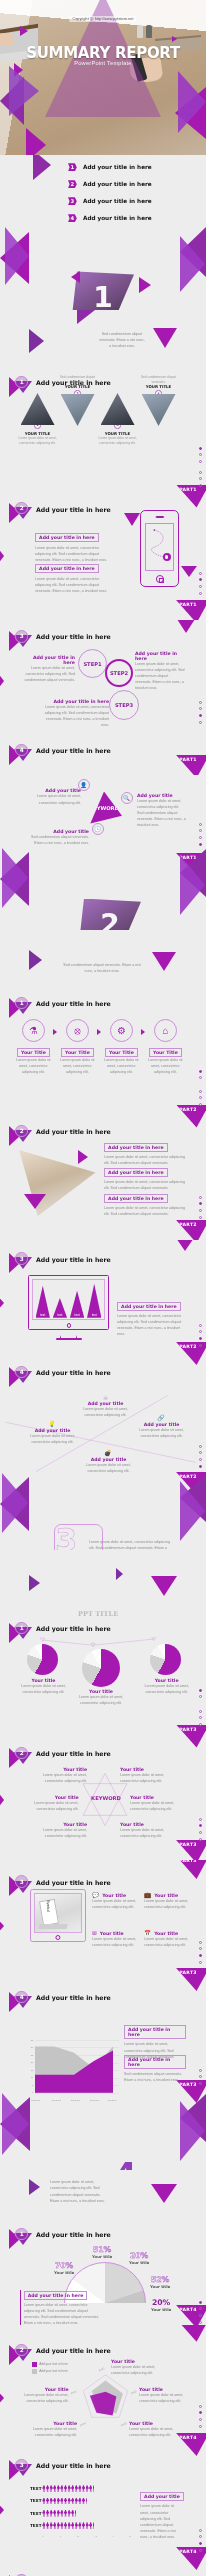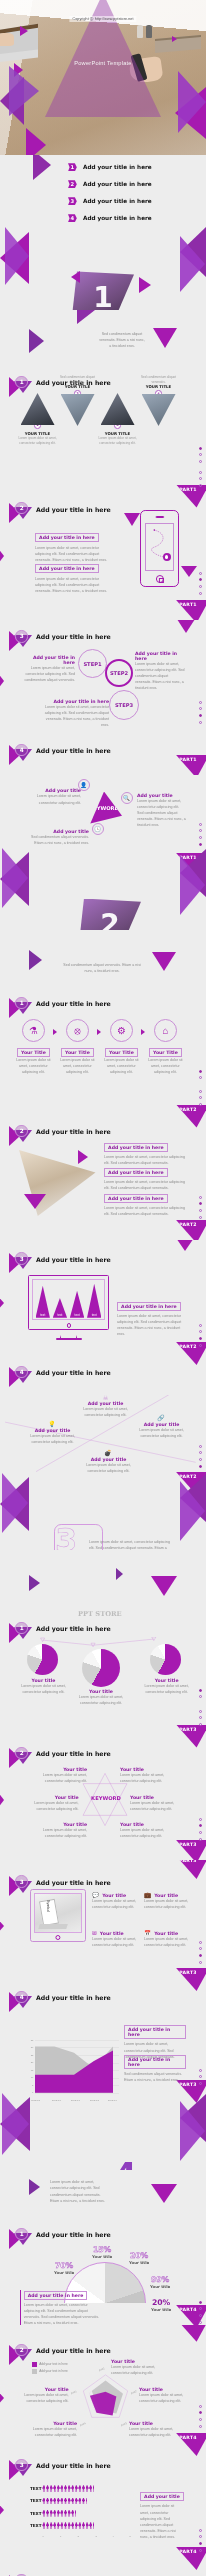--- a/index.html
+++ b/index.html
@@ -225,20 +225,21 @@
     <div class="tri tri-right" style="--w:8.2px;--h:5.2px;--c:#a619b0;left:19.6px;top:26px;"></div>
     <div class="tri tri-right" style="--w:5.2px;--h:3.6px;--c:#a619b0;right:29px;top:36px;"></div>
     <div class="tri tri-right" style="--w:9.3px;--h:7.2px;--c:#a619b0;left:14.4px;top:63px;"></div>
     <div class="tri tri-left" style="--w:24px;--h:24px;--c:#8e2ca8;left:0;top:77px;"></div>
     <div class="tri tri-right" style="--w:30px;--h:25px;--c:#8f3fbe;left:9.3px;top:66px;opacity:.85;"></div>
     <div class="tri tri-right" style="--w:20.6px;--h:17.5px;--c:#a619b0;left:26px;top:128px;"></div>
     <div class="tri tri-left" style="--w:31px;--h:26px;--c:#a619b0;right:0;top:87px;"></div>
     <div class="tri tri-right" style="--w:28px;--h:31px;--c:#9b37c4;right:0;top:71px;opacity:.9;"></div>
 
     <div class="copybar">Copyright ⓒ http://www.pptstore.net</div>
+    <h1 class="cover-title">SUMMARY REPORT</h1>
     <div class="cover-sub">PowerPoint Template</div>
 
   </section>
 
   <section class="slide toc">
     <div class="tri tri-right" style="--w:18.5px;--h:15.5px;--c:#8e2ca8;left:33px;top:-5.2px;"></div>
     <div class="tri tri-left" style="--w:29px;--h:26px;--c:#a619b0;left:0;top:77px;"></div>
     <div class="tri tri-right" style="--w:24px;--h:29px;--c:#9b37c4;left:5.2px;top:72px;opacity:.85;"></div>
     <div class="tri tri-left" style="--w:26px;--h:25px;--c:#8e2ca8;right:0;top:72px;"></div>
     <div class="tri tri-right" style="--w:25px;--h:28px;--c:#9b37c4;right:1px;top:81px;opacity:.9;"></div>
@@ -639,21 +640,21 @@
                 font-family:'DejaVu Sans',sans-serif;font-weight:bold;font-size:32px;color:transparent;-webkit-text-stroke:0.5px #d49be0;line-height:.95;">
       <span>3</span>
     </div>
     <p class="body" style="position:absolute;left:89px;bottom:-7.2px;width:82px;">Lorem ipsum dolor sit amet, consectetur adipiscing elit. Sed condimentum aliquot venenatis. Etiam a nisi nunc, a tincidunt eros.</p>
   </section>
 
   <section class="slide">
     <div class="tri tri-right" style="--w:11.3px;--h:8.2px;--c:#7d2fa0;left:29px;top:25px;"></div>
     <div class="tri tri-down" style="--w:13.4px;--h:20.6px;--c:#a619b0;right:29px;top:26px;"></div>
     <div class="tri tri-right" style="--w:7.2px;--h:6.2px;--c:#7d2fa0;left:116px;top:17.5px;"></div>
-    <div style="position:absolute;left:78px;top:60px;font-family:'DejaVu Serif',serif;font-weight:bold;font-size:6.7px;color:#bcbcbc;">PPT STORE</div>
+    <div style="position:absolute;left:78px;top:60px;font-family:'DejaVu Serif',serif;font-weight:bold;font-size:6.7px;color:#bcbcbc;">PPT TITLE</div>
 
     <div class="sbadge" style="top:70px;">
       <div class="tri tri-right b1"></div>
       <div class="tri tri-down b2"></div>
       <div class="circ">1</div>
     </div>
     <div class="stitle" style="top:75px;">Add your title in here</div>
 
     <svg width="155" height="10.3" style="position:absolute;left:31px;top:87px;" viewBox="0 0 300 20">
       <polyline points="22,6 120,16 238,4" fill="none" stroke="#cf8fdd" stroke-width="0.7"></polyline>
@@ -887,29 +888,29 @@
       <div style="width:82px;height:82px;border-radius:50%;
                   background:conic-gradient(from 180deg,
                     #ffffff 0 35%, #f4f4f4 35% 50%, #d7d7d7 50% 70%, #c6c6c6 70% 80%, #8e2ca8 80% 100%);
                   border:0.5px solid #cf8fdd;"></div>
     </div>
     <div style="position:absolute;left:54px;top:91px;text-align:center;">
       <div class="pct">70%</div>
       <div class="pctlab">Your title</div>
     </div>
     <div style="position:absolute;left:92px;top:75px;text-align:center;">
-      <div class="pct">15%</div>
+      <div class="pct">51%</div>
       <div class="pctlab">Your title</div>
     </div>
     <div style="position:absolute;left:129px;top:81px;text-align:center;">
       <div class="pct">20%</div>
       <div class="pctlab">Your title</div>
     </div>
     <div style="position:absolute;left:150px;top:105px;text-align:center;">
-      <div class="pct">99%</div>
+      <div class="pct">52%</div>
       <div class="pctlab">Your title</div>
     </div>
     <div style="position:absolute;left:151px;top:128px;text-align:center;">
       <div class="pct fill">20%</div>
       <div class="pctlab">Your title</div>
     </div>
 
     <div style="position:absolute;left:19.6px;top:120px;width:82px;border-left:1px solid #a619b0;padding-left:3.1px;">
       <div class="hbox">Add your title in here</div>
       <p class="body" style="margin-top:2.1px;">Lorem ipsum dolor sit amet, consectetur adipiscing elit. Sed condimentum aliquot venenatis. Sed condimentum aliquot venenatis. Etiam a nisi nunc, a tincidunt eros.</p>

